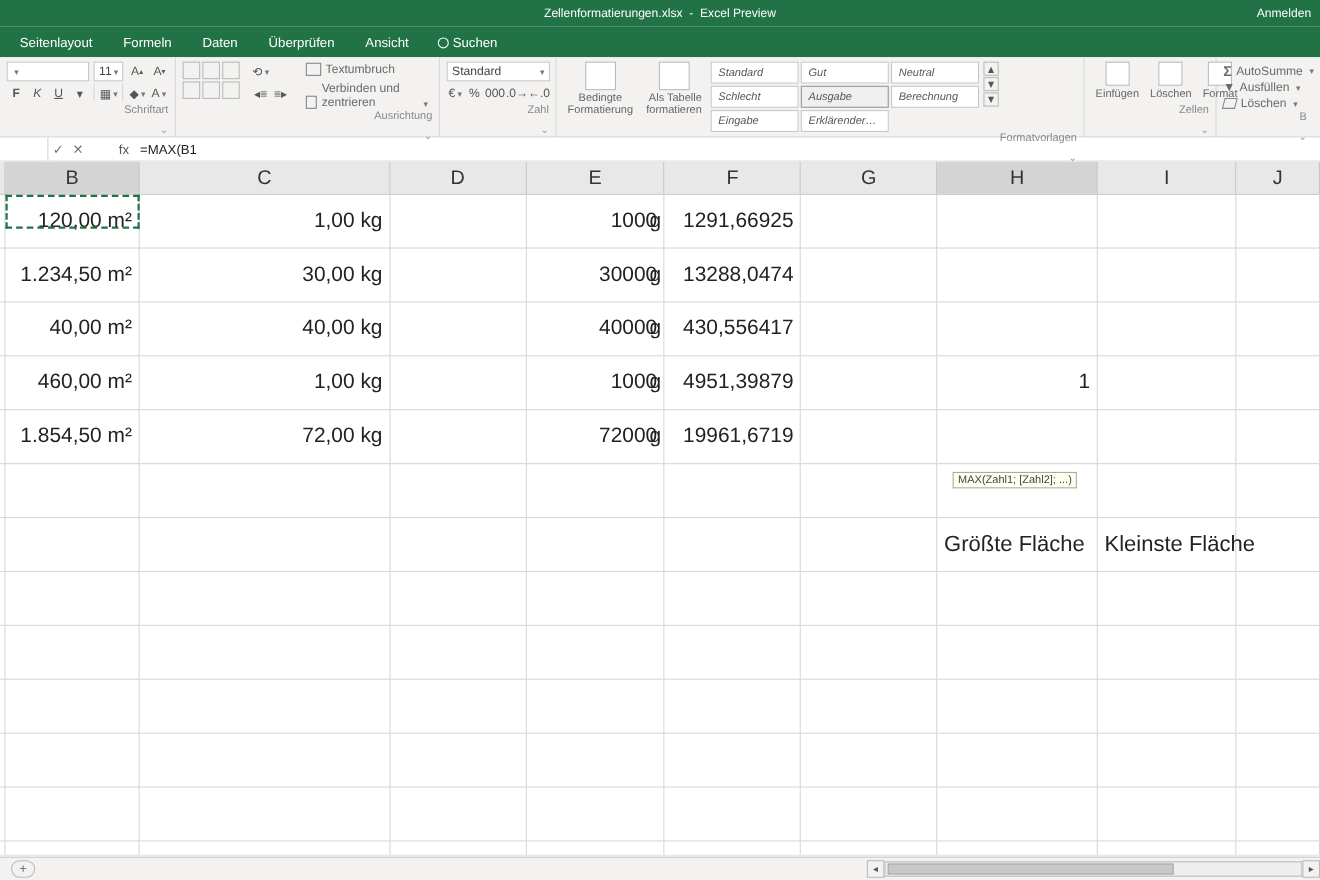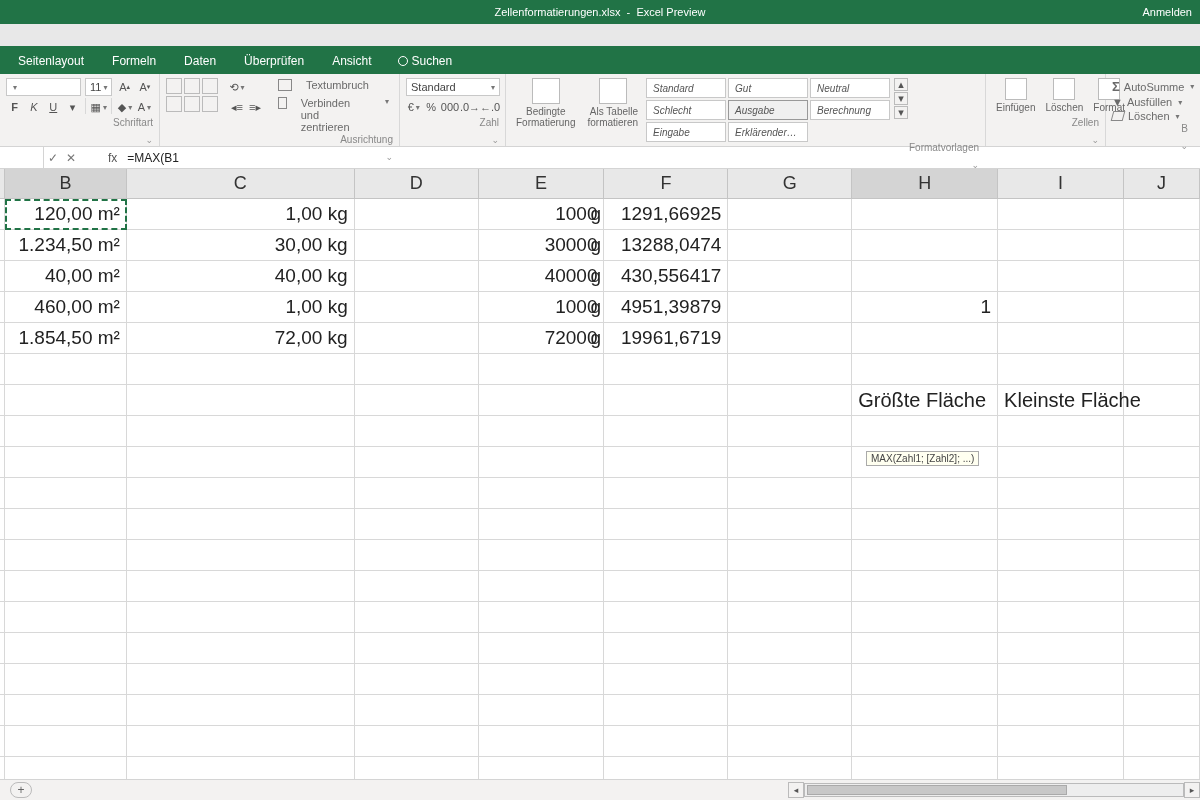--- a/index.html
+++ b/index.html
@@ -3,42 +3,42 @@
 <meta charset="utf-8">
 <style>
 * { margin: 0; padding: 0; box-sizing: border-box; font-family: "Segoe UI", Tahoma, sans-serif; }
 body { background: #e8e8e8; width: 1200px; height: 800px; overflow: hidden; position: relative; }
 
 
 .title-bar { background: #217346; height: 24px; display: flex; align-items: center; justify-content: center; position: relative; color: #fff; font-size: 11px; }
 .title-bar .signin { position: absolute; right: 8px; font-size: 11px; }
 
 
-.ribbon-tabs { background: #217346; height: 28px; display: flex; align-items: flex-end; padding-left: 4px; gap: 0; margin-top: 22px; }
+.ribbon-tabs { background: #217346; height: 28px; display: flex; align-items: flex-end; padding-left: 4px; gap: 0; }
 .ribbon-tab { color: #fff; font-size: 12px; padding: 6px 14px; cursor: pointer; }
 .ribbon-search { display: flex; align-items: center; gap: 4px; color: #fff; font-size: 12px; padding: 6px 12px; }
 .bulb-icon { width: 10px; height: 10px; border: 1px solid #fff; border-radius: 50%; display: inline-block; }
 
 
 .ribbon { background: #f3f2f1; height: 73px; border-bottom: 1px solid #d4d4d4; display: flex; font-size: 11px; color: #6a6a6a; }
 .ribbon .group { border-right: 1px solid #d8d8d8; padding: 4px 6px 0 6px; display: flex; flex-direction: column; justify-content: space-between; position: relative; }
 .ribbon .group-label { text-align: right; font-size: 10px; color: #888; padding-bottom: 18px; position: relative; }
 .ribbon .group-label::after { content: "⌄"; font-size: 9px; position: absolute; right: 0; bottom: 1px; color: #999; }
 
 .font-row { display: flex; align-items: center; gap: 4px; }
 .dd { border: 1px solid #c8c8c8; background: #fff; height: 18px; display: flex; align-items: center; padding: 0 4px; font-size: 11px; color: #444; }
 .caret { font-size: 8px; color: #777; margin-left: 2px; }
 .mini-btn { width: 18px; height: 18px; display: inline-flex; align-items: center; justify-content: center; font-size: 11px; color: #555; }
 .btn-row { display: flex; gap: 2px; margin-top: 2px; }
 .sep { width: 1px; background: #d8d8d8; height: 16px; margin: 0 2px; }
 
 .align-grid { display: grid; grid-template-columns: repeat(3, 16px); grid-template-rows: repeat(2, 16px); gap: 2px; }
 .align-grid span { border: 1px solid #bbb; display:inline-block; }
 
-.wrap-btn { display: flex; align-items: flex-start; gap: 14px; font-size: 11px; padding: 1px 4px; }
+.wrap-btn { display: flex; align-items: flex-end; gap: 4px; font-size: 11px; padding: 1px 4px; }
 .wrap-icon { width: 14px; height: 12px; border: 1px solid #888; display: inline-block; position: relative; }
 
 .big-btn { display: flex; flex-direction: column; align-items: center; font-size: 10px; color: #666; padding: 0 4px; gap: 2px; }
 .big-btn .icon-box { width: 28px; height: 26px; border: 1px solid #bbb; background: #fff; }
 
 .style-grid { display: grid; grid-template-columns: repeat(3, 80px); grid-auto-rows: 20px; gap: 2px; }
 .style-cell { border: 1px solid #c8c8c8; background: #fff; font-size: 10px; display: flex; align-items: center; padding: 0 6px; color: #555; font-style: italic; }
 .style-cell.selected { border: 1px solid #999; background: #f0f0f0; }
 
 .cells-btns { display: flex; gap: 2px; }
@@ -55,21 +55,21 @@
 .formula-input { flex: 1; padding: 0 6px; color: #222; font-size: 12px; }
 
 
 .grid-wrap { position: relative; background: #fff; height: 630px; overflow: hidden; }
 .col-headers { display: flex; height: 30px; background: #e8e8e8; border-bottom: 1px solid #c4c4c4; }
 .corner { width: 5px; border-right: 1px solid #c4c4c4; background: #e8e8e8; }
 .ch { border-right: 1px solid #c4c4c4; display: flex; align-items: center; justify-content: center; font-size: 18px; color: #333; font-weight: 400; background: #e8e8e8; }
 .ch.active { background: #d4d4d4; }
 
 .rows { display: flex; flex-direction: column; }
-.row { display: flex; height: 31px; }
+.row { display: flex; height: 49px; }
 .cell { border-right: 1px solid #d8d8d8; border-bottom: 1px solid #d8d8d8; display: flex; align-items: center; padding: 0 6px; font-size: 19px; color: #222; }
 .cell.r { justify-content: flex-end; }
 .cell.l { justify-content: flex-start; }
 
 .wB { width: 122px; } .wC { width: 228px; } .wD { width: 124px; } .wE { width: 126px; }
 .wF { width: 124px; } .wG { width: 124px; } .wH { width: 146px; } .wI { width: 126px; } .wJ { width: 76px; }
 
 
 .marquee { position: absolute; border: 2px dashed #217346; pointer-events: none; }
 .sel-cell { position: absolute; border: 2px solid #217346; background: #fff; display: flex; align-items: center; padding: 0 4px; font-size: 20px; }

